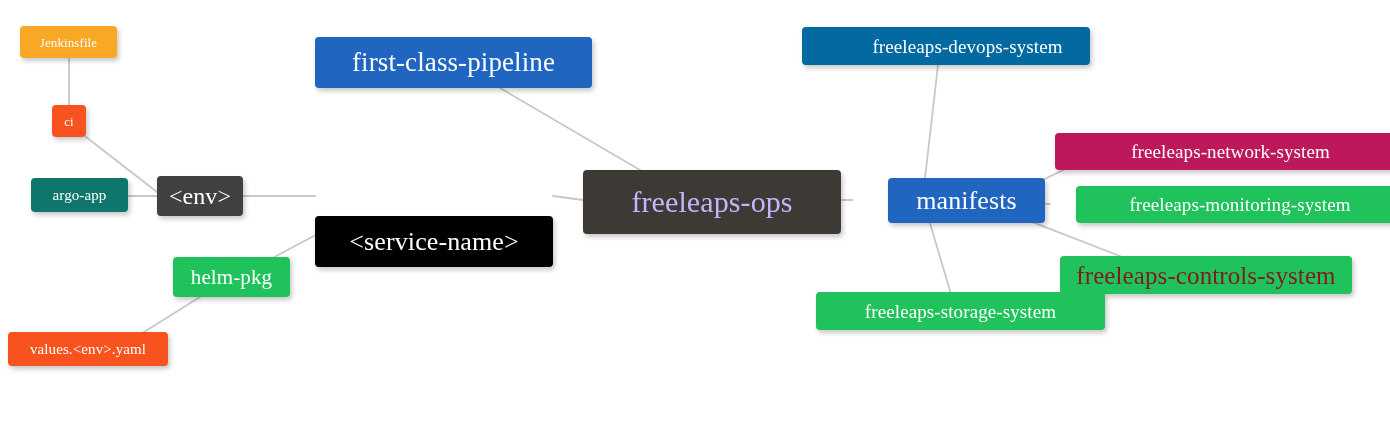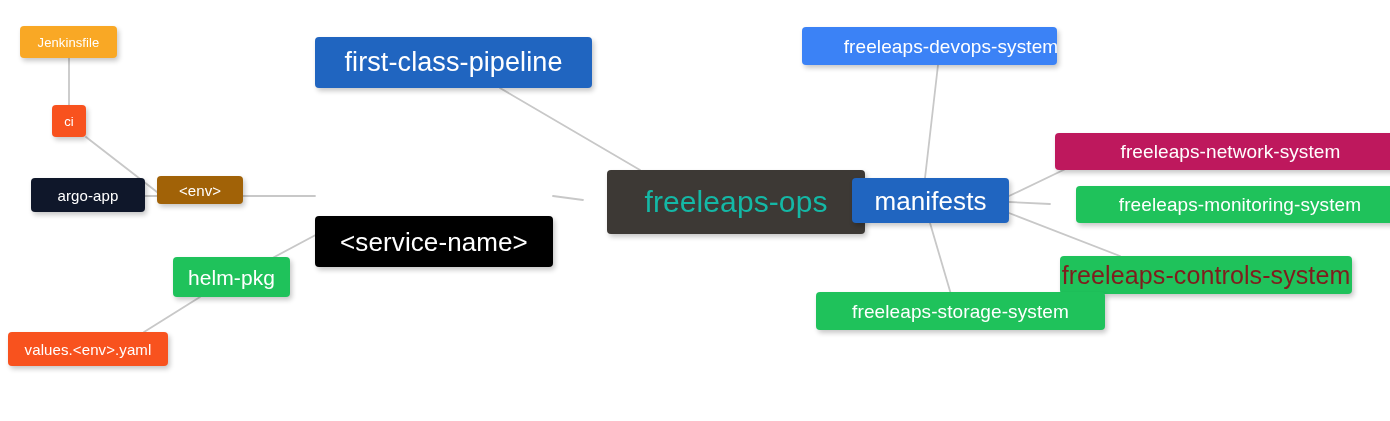--- a/index.html
+++ b/index.html
@@ -6,21 +6,21 @@
     margin: 0;
     padding: 0;
     background: #ffffff;
   }
   #canvas {
     position: relative;
     width: 1390px;
     height: 421px;
     background: #ffffff;
     overflow: hidden;
-    font-family: Liberation Sans, sans-serif;
+    font-family: Liberation Serif, serif;
   }
   #edge-layer {
     position: absolute;
     left: 0;
     top: 0;
     width: 1390px;
     height: 421px;
   }
   .node {
     position: absolute;
@@ -54,27 +54,27 @@
       <line x1="841" y1="200" x2="852" y2="200" stroke="#c8c8c8" stroke-width="1.8" stroke-linecap="round"></line>
       <line x1="925" y1="178" x2="938" y2="65" stroke="#c8c8c8" stroke-width="1.8" stroke-linecap="round"></line>
       <line x1="1009" y1="196" x2="1105" y2="150" stroke="#c8c8c8" stroke-width="1.8" stroke-linecap="round"></line>
       <line x1="1009" y1="202" x2="1050" y2="204" stroke="#c8c8c8" stroke-width="1.8" stroke-linecap="round"></line>
       <line x1="1009" y1="213" x2="1120" y2="256" stroke="#c8c8c8" stroke-width="1.8" stroke-linecap="round"></line>
       <line x1="930" y1="223" x2="955" y2="308" stroke="#c8c8c8" stroke-width="1.8" stroke-linecap="round"></line>
     </svg>
   <div id="node-layer">
       <div class="node" style="left: 20px; top: 26px; width: 97px; height: 32px; background: rgb(249, 168, 37); color: rgb(255, 255, 255); font-size: 13px;">Jenkinsfile</div>
       <div class="node" style="left: 52px; top: 105px; width: 34px; height: 32px; background: rgb(248, 82, 30); color: rgb(255, 255, 255); font-size: 13px;">ci</div>
-      <div class="node" style="left: 31px; top: 178px; width: 114px; height: 34px; background: #0f172a; color: rgb(255, 255, 255); font-size: 15px;">argo-app</div>
-      <div class="node" style="left: 157px; top: 176px; width: 86px; height: 28px; background: #a16207; color: rgb(255, 255, 255); font-size: 15px;">&lt;env&gt;</div>
+      <div class="node" style="left: 31px; top: 178px; width: 97px; height: 34px; background: #0f766e; color: rgb(255, 255, 255); font-size: 15px;">argo-app</div>
+      <div class="node" style="left: 157px; top: 176px; width: 86px; height: 40px; background: #404040; color: rgb(255, 255, 255); font-size: 24px;">&lt;env&gt;</div>
       <div class="node" style="left: 148px; top: 257px; width: 117px; height: 40px; background: rgb(31, 194, 91); color: rgb(255, 255, 255); font-size: 21px; margin-left: 25px;">helm-pkg</div>
       <div class="node" style="left: 8px; top: 332px; width: 160px; height: 34px; background: rgb(248, 82, 30); color: rgb(255, 255, 255); font-size: 15px;">values.&lt;env&gt;.yaml</div>
       <div class="node" style="left: 315px; top: 37px; width: 277px; height: 51px; background: rgb(32, 101, 192); color: rgb(255, 255, 255); font-size: 27px;">first-class-pipeline</div>
       <div class="node" style="left: 315px; top: 171px; width: 238px; height: 51px; background: #000000; color: rgb(255, 255, 255); font-size: 26px; margin-top: 45px;">&lt;service-name&gt;</div>
-      <div class="node" style="left: 607px; top: 170px; width: 258px; height: 64px; background: rgb(61, 57, 53); color: #14b8a6; font-size: 30px;">freeleaps-ops</div>
-      <div class="node" style="left: 852px; top: 178px; width: 157px; height: 45px; background: rgb(32, 101, 192); color: rgb(255, 255, 255); font-size: 26px;">manifests</div>
-      <div class="node" style="left: 802px; top: 27px; width: 255px; height: 38px; background: #3b82f6; color: rgb(255, 255, 255); font-size: 19px; padding-left: 43px;">freeleaps-devops-system</div>
+      <div class="node" style="left: 583px; top: 170px; width: 258px; height: 64px; background: rgb(61, 57, 53); color: #c4b5fd; font-size: 30px;">freeleaps-ops</div>
+      <div class="node" style="left: 888px; top: 178px; width: 157px; height: 45px; background: rgb(32, 101, 192); color: rgb(255, 255, 255); font-size: 26px;">manifests</div>
+      <div class="node" style="left: 802px; top: 27px; width: 288px; height: 38px; background: #0369a1; color: rgb(255, 255, 255); font-size: 19px; padding-left: 43px;">freeleaps-devops-system</div>
       <div class="node" style="left: 1055px; top: 113px; width: 351px; height: 37px; background: #be185d; color: rgb(255, 255, 255); font-size: 19px; margin-top: 20px;">freeleaps-network-system</div>
       <div class="node" style="left: 1076px; top: 186px; width: 328px; height: 37px; background: rgb(31, 194, 91); color: rgb(255, 255, 255); font-size: 19px;">freeleaps-monitoring-system</div>
       <div class="node" style="left: 1060px; top: 256px; width: 292px; height: 38px; background: rgb(31, 194, 91); color: #7f1d1d; font-size: 25px;">freeleaps-controls-system</div>
       <div class="node" style="left: 816px; top: 292px; width: 289px; height: 38px; background: rgb(31, 194, 91); color: rgb(255, 255, 255); font-size: 19px;">freeleaps-storage-system</div>
     </div>
 </div>
 
 </body></html>

